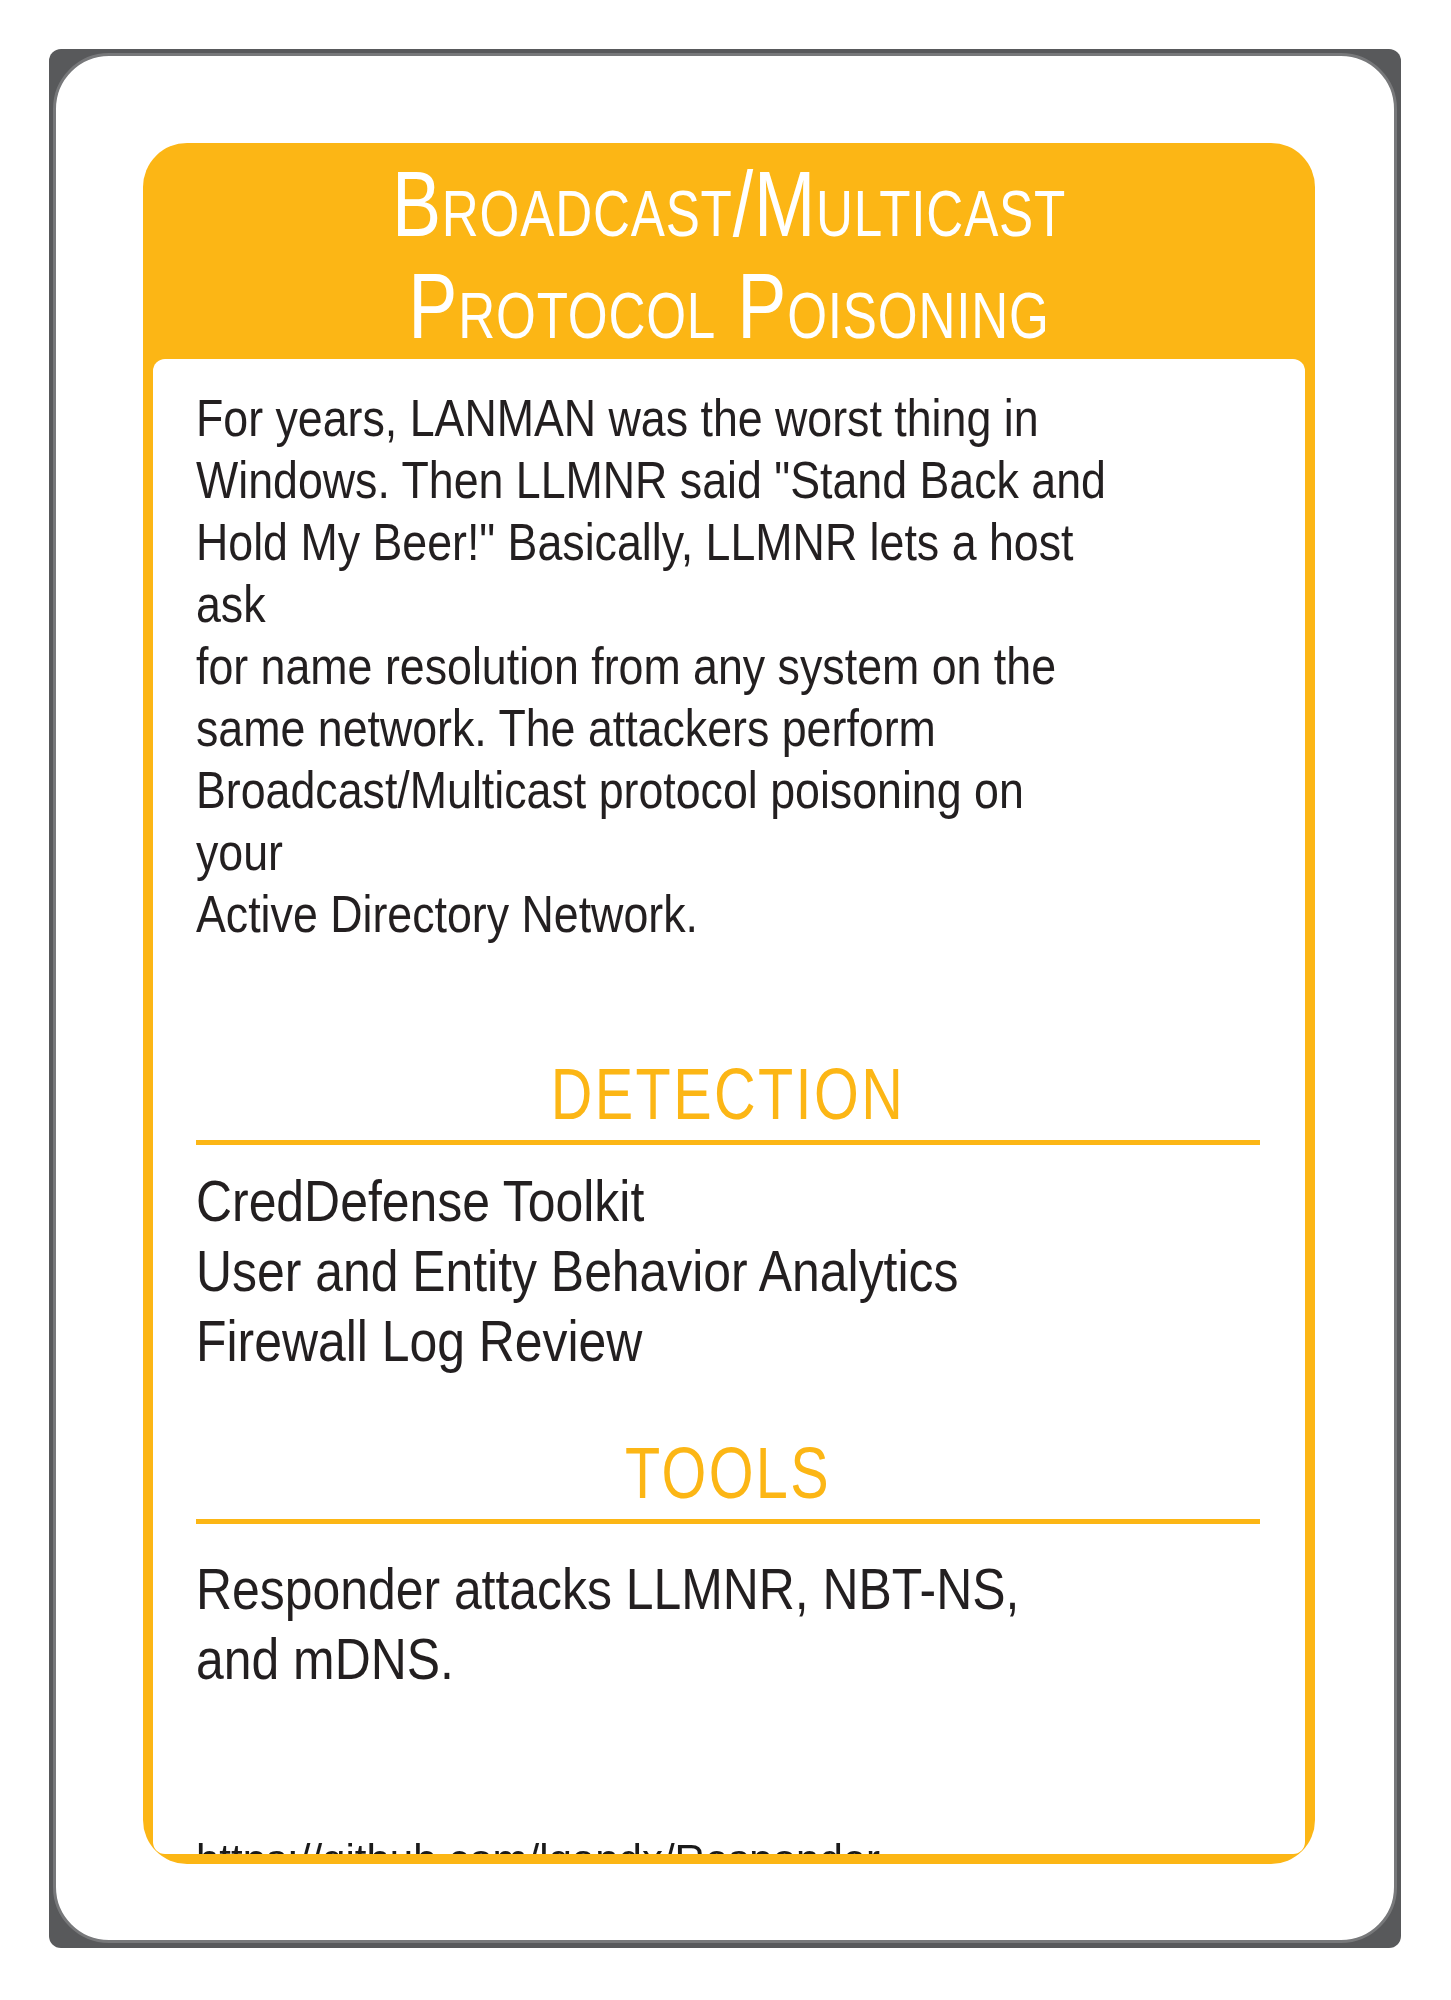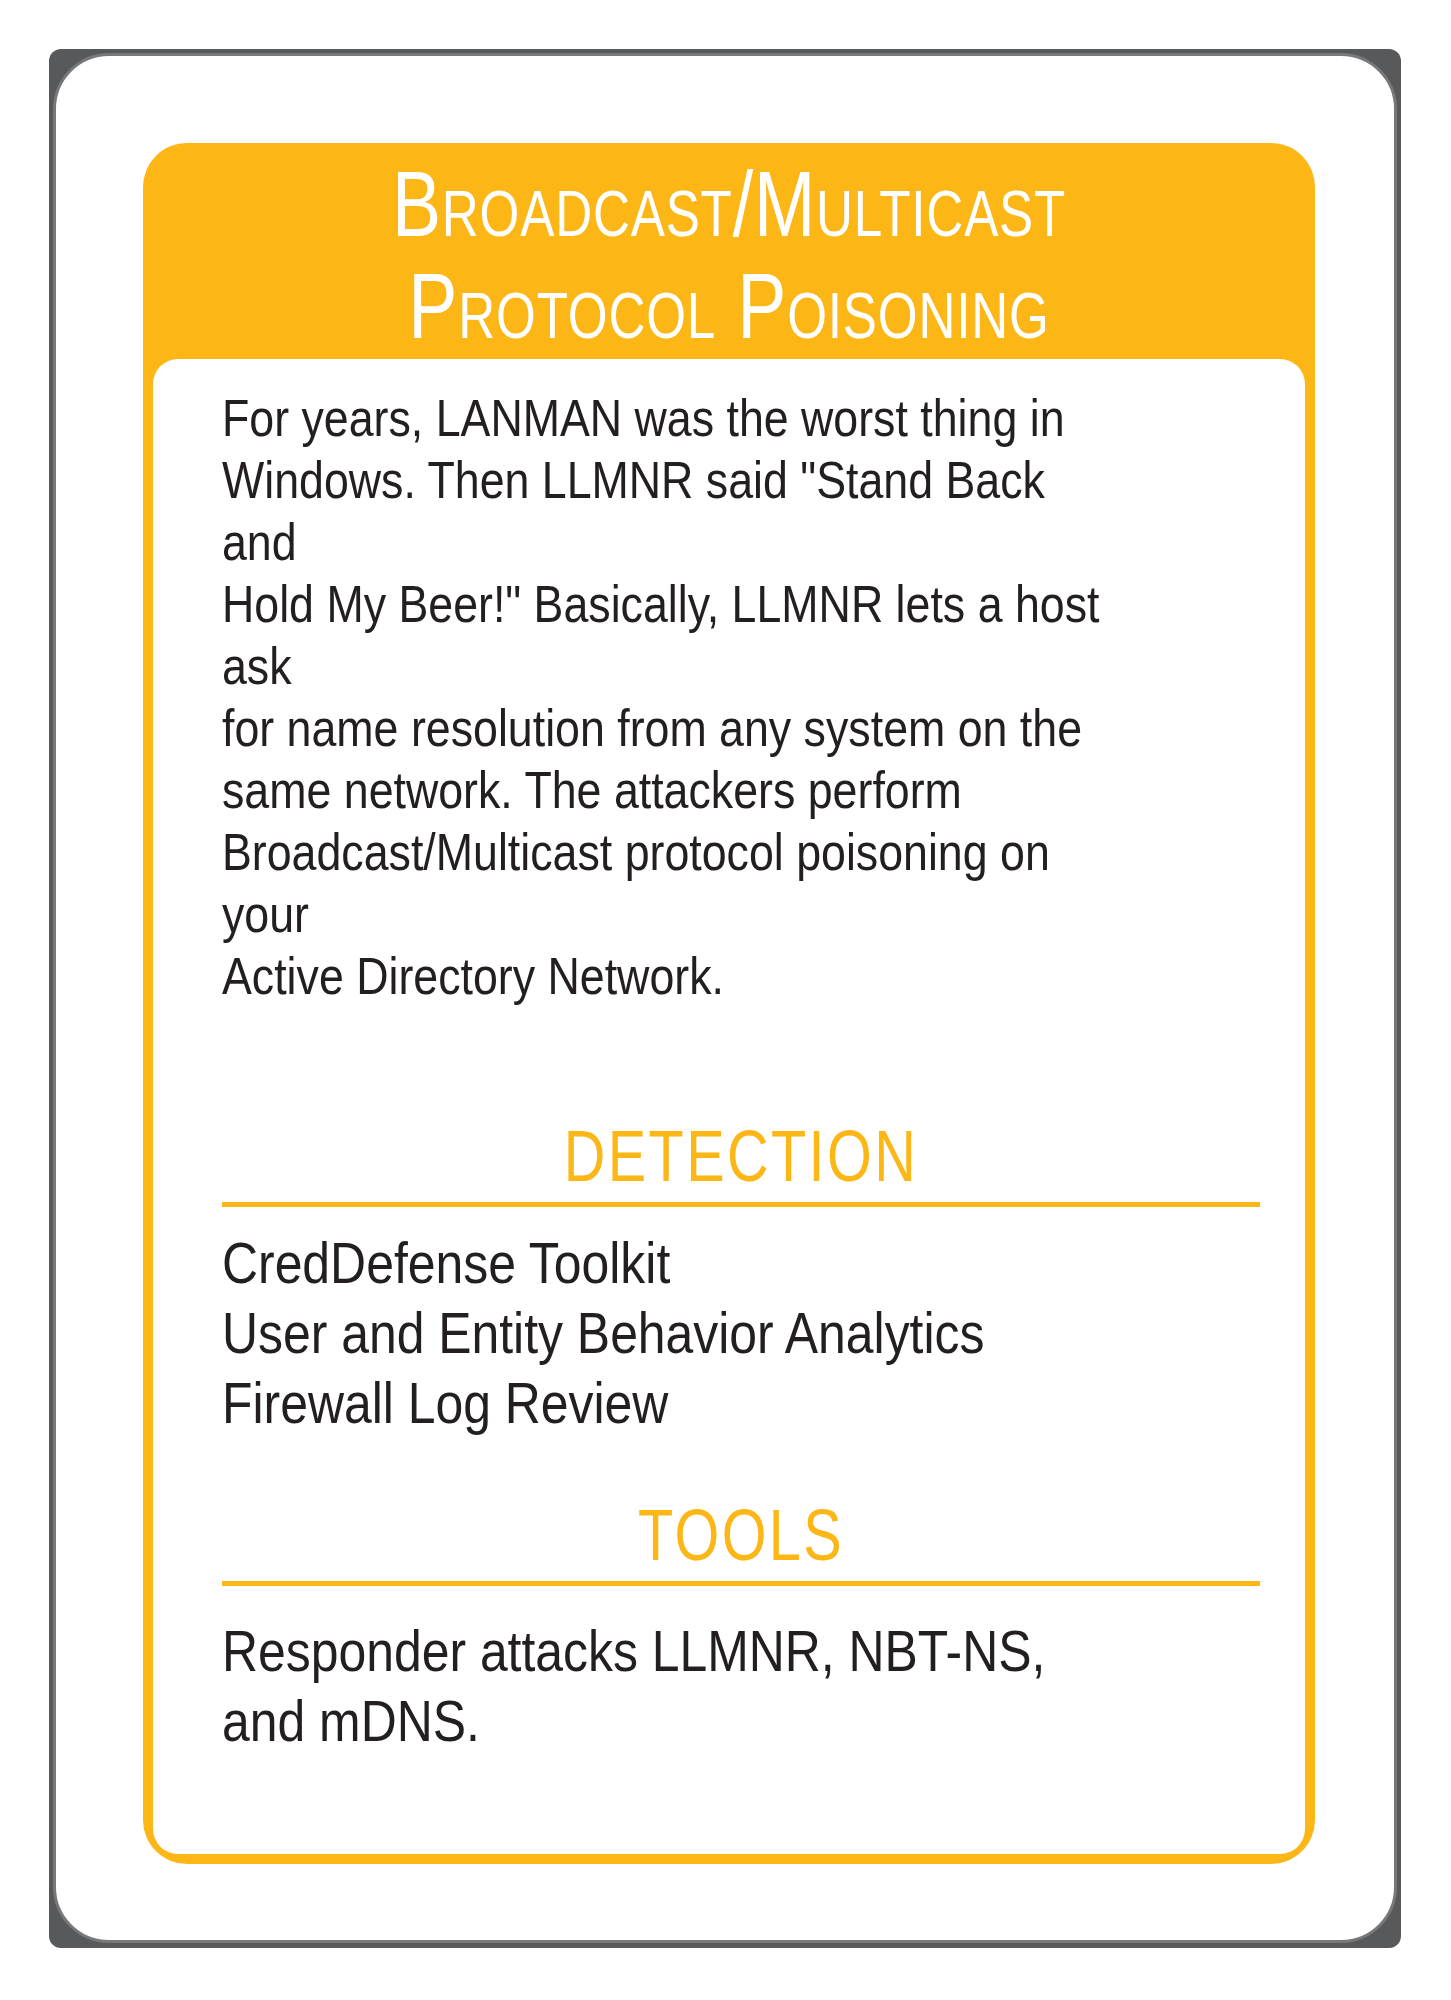--- a/index.html
+++ b/index.html
@@ -58,23 +58,23 @@
     text-align: center;
     white-space: pre-line;
   }
   .body-box {
     position: absolute;
     left: 10px;
     right: 10px;
     top: 216px;
     bottom: 10px;
     background: #ffffff;
-    border-radius: 25px;
+    border-radius: 12px;
     box-sizing: border-box;
-    padding: 28px 45px 0 69px;
+    padding: 28px 45px 0 43px;
     overflow: hidden;
   }
   
   .cond   { transform: scaleX(0.86); transform-origin: 0 0; }
   .cond-c { transform: scaleX(0.80); transform-origin: 50% 0; }
   .desc {
     margin: 0;
     font-size: 52px;
     line-height: 62px;
     color: #231f20;

